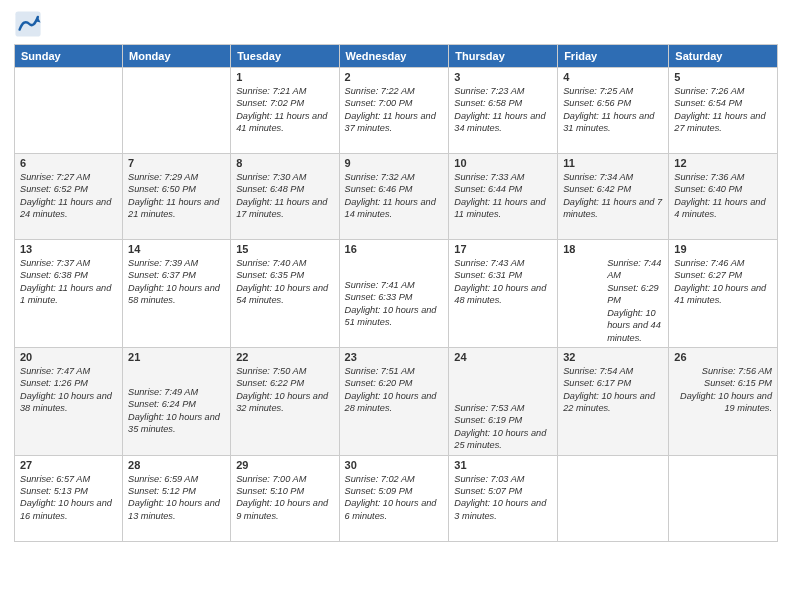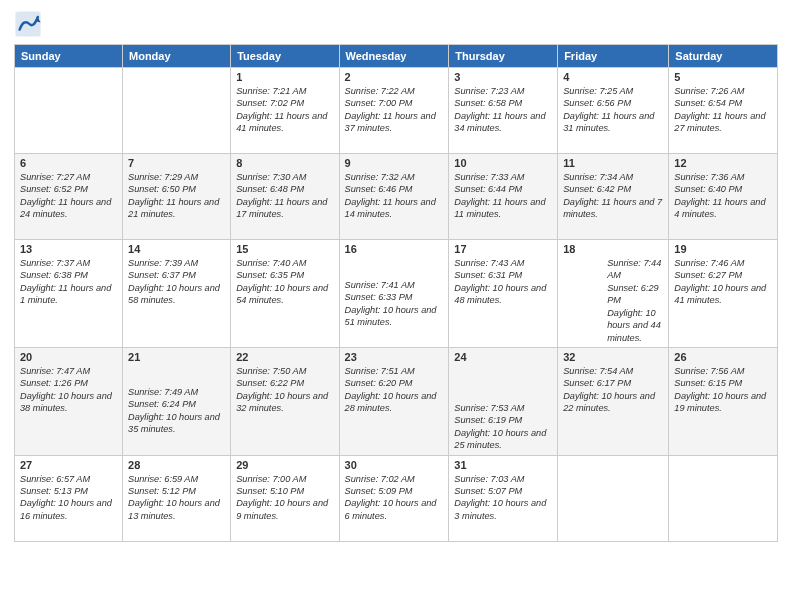--- a/index.html
+++ b/index.html
@@ -281,21 +281,21 @@
 Daylight: 10 hours and 25 minutes.</div>
           </td>
           <td>
             <div class="day-number">32</div>
             <div class="day-info" style="white-space: pre-line;">Sunrise: 7:54 AM
 Sunset: 6:17 PM
 Daylight: 10 hours and 22 minutes.</div>
           </td>
           <td>
             <div class="day-number">26</div>
-            <div class="day-info" style="white-space: pre-line;">Sunrise: 7:56 AM
+            <div class="day-info" style="white-space: pre-line; text-align: right;">Sunrise: 7:56 AM
 Sunset: 6:15 PM
 Daylight: 10 hours and 19 minutes.</div>
           </td>
         </tr>
         <tr>
           <td>
             <div class="day-number">27</div>
             <div class="day-info" style="white-space: pre-line;">Sunrise: 6:57 AM
 Sunset: 5:13 PM
 Daylight: 10 hours and 16 minutes.</div>

